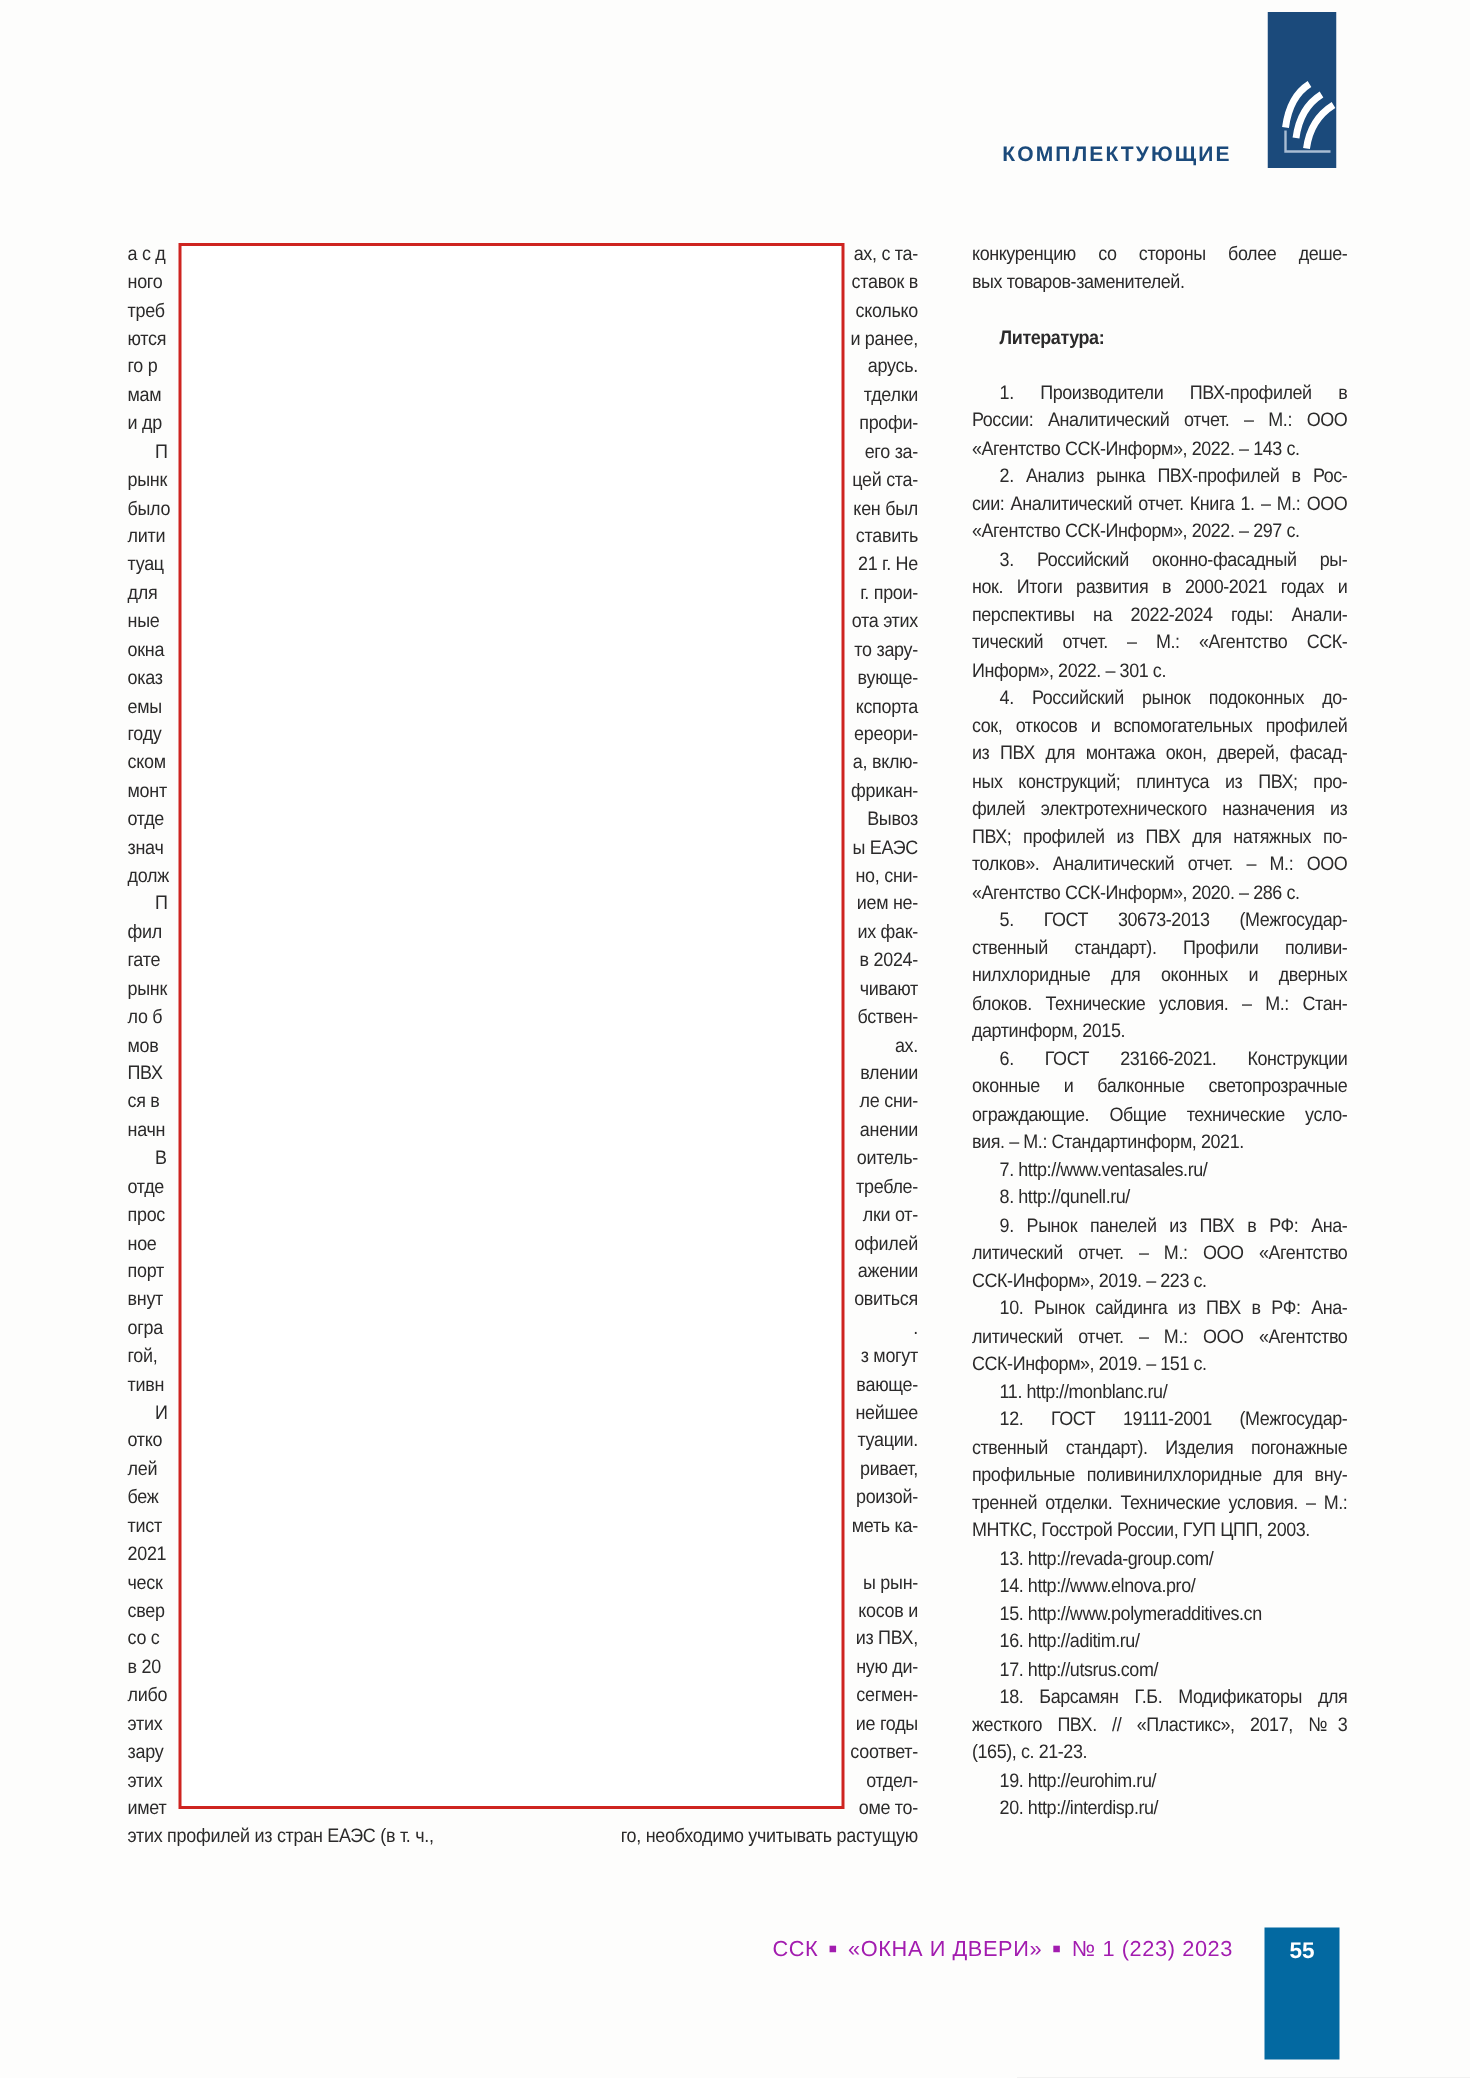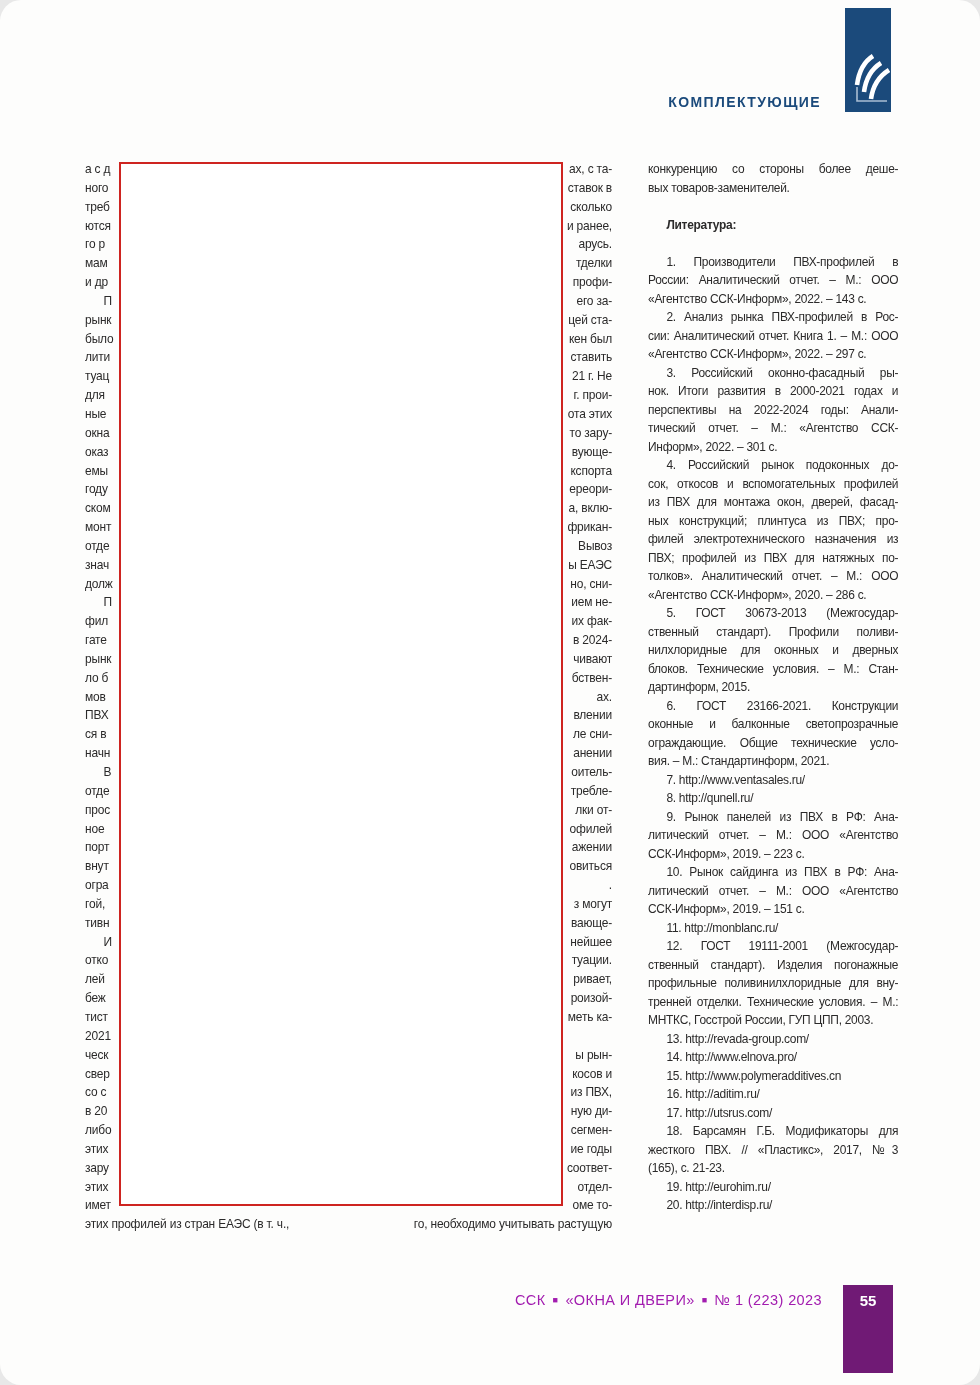--- a/index.html
+++ b/index.html
@@ -4,21 +4,20 @@
 <style>
   html,body{margin:0;padding:0;background:#e8e8e8;}
   .page{
     position:relative;
     width:980px;height:1385px;
     margin:0 auto;
     background:#fdfdfc;
     overflow:hidden;
     font-family:"Liberation Sans","DejaVu Sans",sans-serif;
     color:#2b2a2a;
-    border-radius:21px;
   }
   
   .section-label{
     position:absolute;top:94px;right:159px;
     font-size:14px;font-weight:bold;letter-spacing:1.4px;
     color:#1b4a7b;
   }
   .logo-box{position:absolute;left:845px;top:8px;width:46px;height:104px;}
   
   .col{position:absolute;top:160px;line-height:18.85px;font-size:13px;letter-spacing:-0.2px;}
@@ -37,21 +36,21 @@
   }
   
   .footer{
     position:absolute;top:1292px;right:158px;
     font-size:14.5px;color:#a21caf;letter-spacing:0.4px;
     white-space:nowrap;
   }
   .footer .sq{font-size:9px;vertical-align:2px;margin:0 7px;}
   .pagenum-box{
     position:absolute;left:843px;top:1285px;width:50px;height:88px;
-    background:#701a75;color:#ffffff;
+    background:#0369a1;color:#ffffff;
     font-size:15px;font-weight:bold;text-align:center;
   }
   .pagenum-box span{display:inline-block;margin-top:7px;}
 </style>
 </head>
 <body>
 
 <div class="page">
 
   <div class="logo-box">

